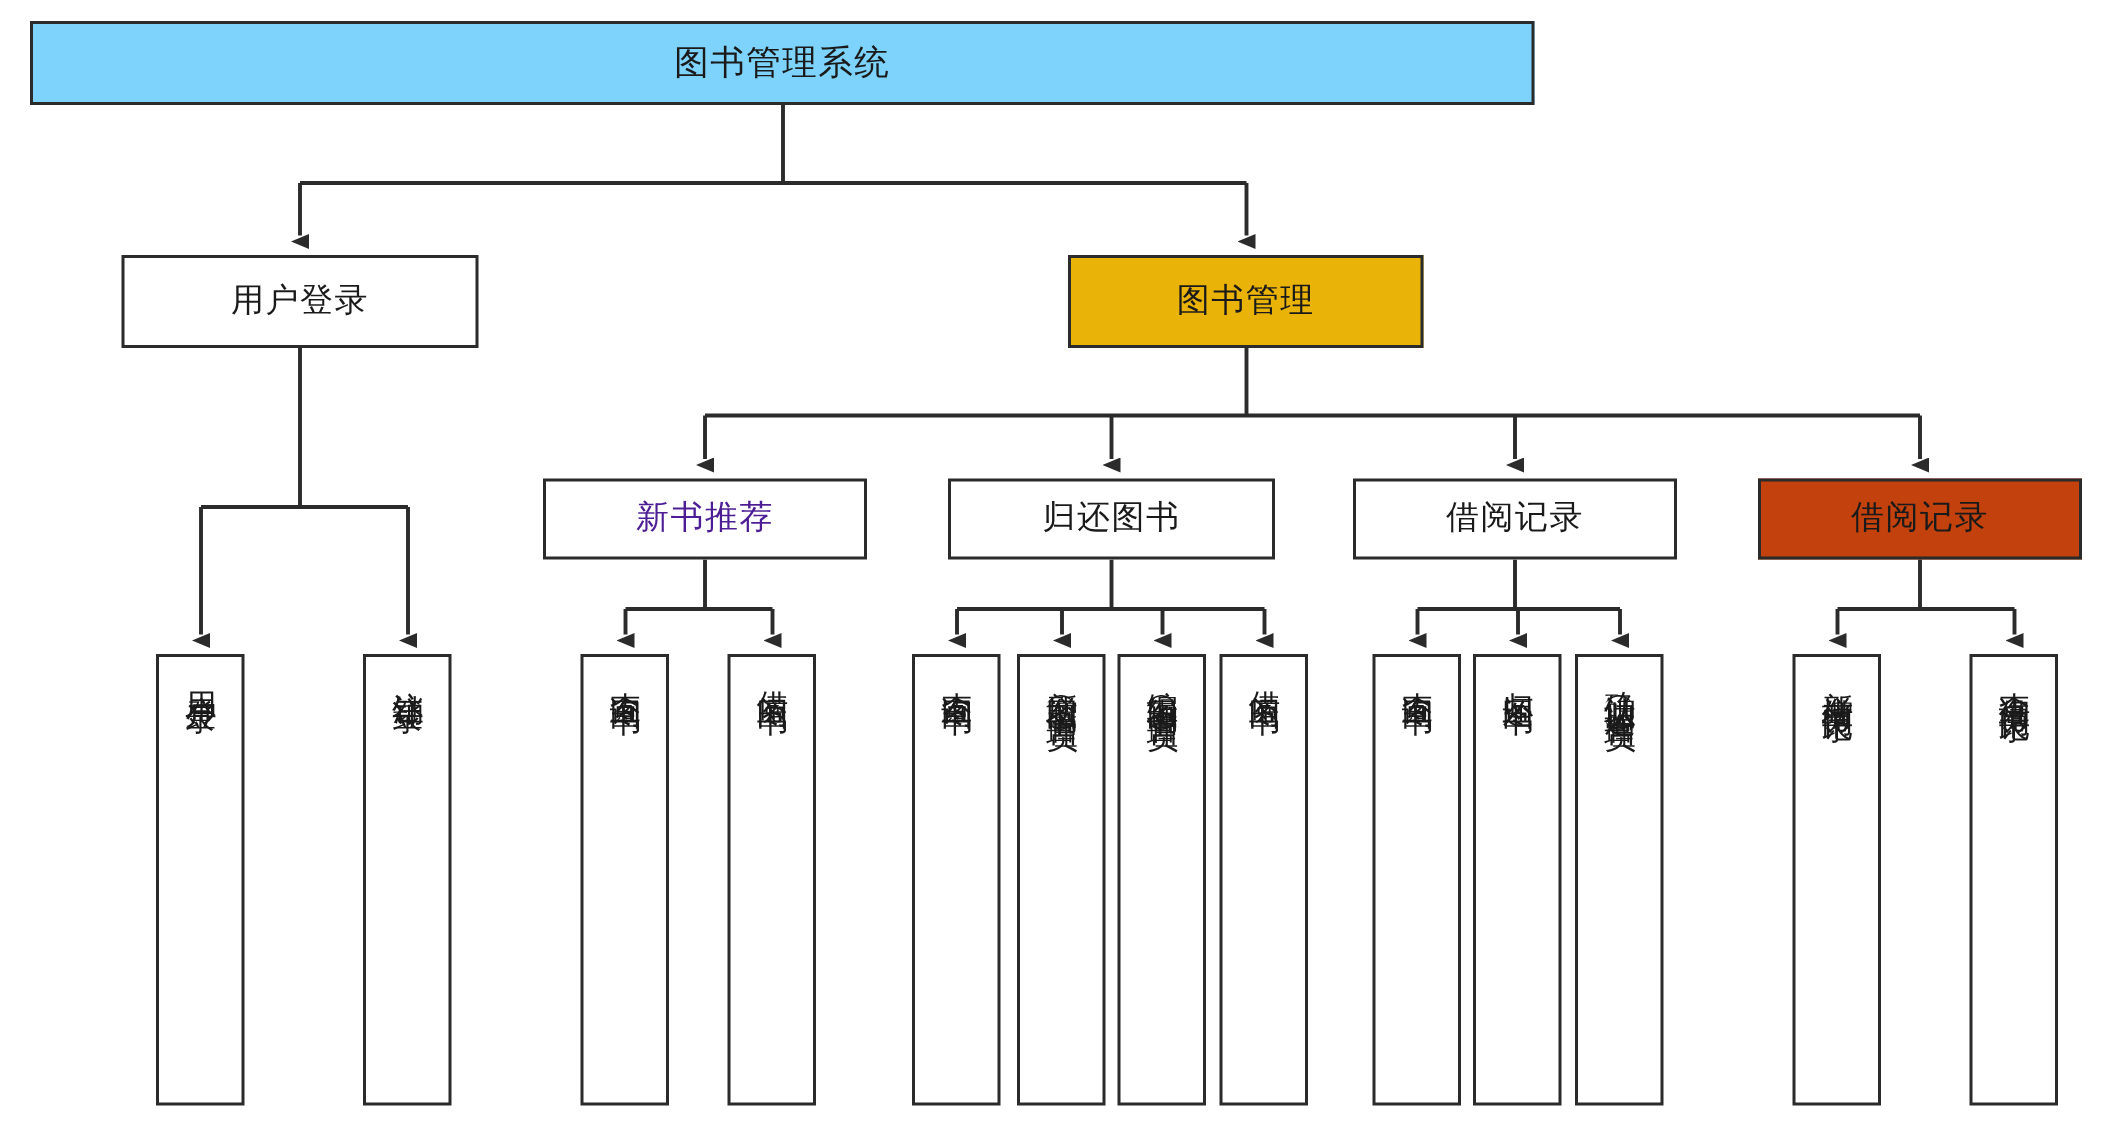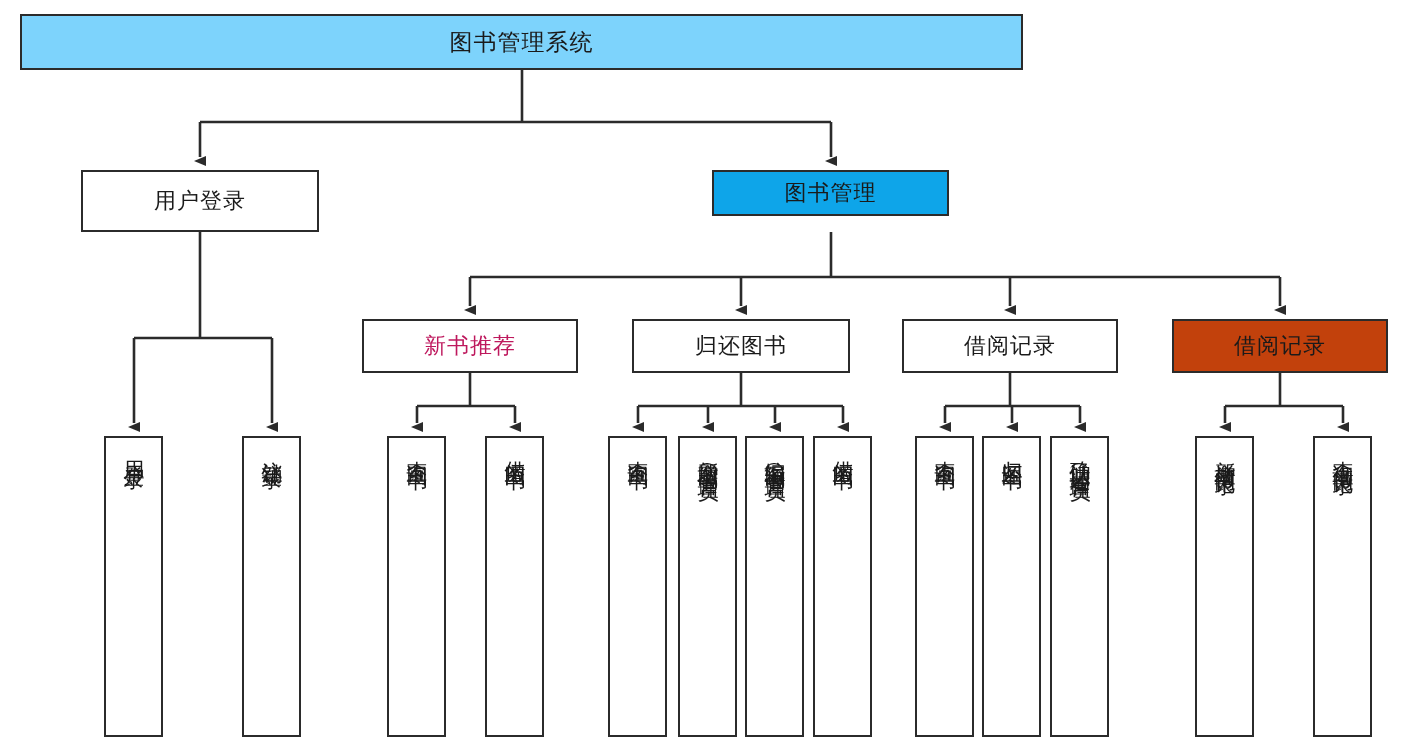--- a/index.html
+++ b/index.html
@@ -126,24 +126,24 @@
       </g>
   </svg>
 
   <div id="node-layer">
       <div class="node horiz root" style="left: 20px; top: 14px; width: 1003px; height: 56px; border-color: rgb(43, 43, 43); background: #7dd3fc; color: rgb(26, 26, 26);">
         <span class="label">图书管理系统</span>
       </div>
       <div class="node horiz" style="left: 81px; top: 170px; width: 238px; height: 62px; border-color: rgb(43, 43, 43); background: rgb(255, 255, 255); color: rgb(26, 26, 26);">
         <span class="label">用户登录</span>
       </div>
-      <div class="node horiz" style="left: 712px; top: 170px; width: 237px; height: 46px; border-color: rgb(43, 43, 43); background: #0ea5e9; color: rgb(26, 26, 26); justify-content: center;">
+      <div class="node horiz" style="left: 712px; top: 170px; width: 237px; height: 62px; border-color: rgb(43, 43, 43); background: #eab308; color: rgb(26, 26, 26); justify-content: center;">
         <span class="label">图书管理</span>
       </div>
-      <div class="node horiz" style="left: 362px; top: 319px; width: 216px; height: 54px; border-color: rgb(43, 43, 43); background: rgb(255, 255, 255); color: #be185d;">
+      <div class="node horiz" style="left: 362px; top: 319px; width: 216px; height: 54px; border-color: rgb(43, 43, 43); background: rgb(255, 255, 255); color: #4c1d95;">
         <span class="label">新书推荐</span>
       </div>
       <div class="node horiz" style="left: 632px; top: 319px; width: 218px; height: 54px; border-color: rgb(43, 43, 43); background: rgb(255, 255, 255); color: rgb(26, 26, 26);">
         <span class="label">归还图书</span>
       </div>
       <div class="node horiz" style="left: 902px; top: 319px; width: 216px; height: 54px; border-color: rgb(43, 43, 43); background: rgb(255, 255, 255); color: rgb(26, 26, 26);">
         <span class="label">借阅记录</span>
       </div>
       <div class="node horiz" style="left: 1172px; top: 319px; width: 216px; height: 54px; border-color: rgb(43, 43, 43); background: #c2410c; color: rgb(26, 26, 26);">
         <span class="label">借阅记录</span>

